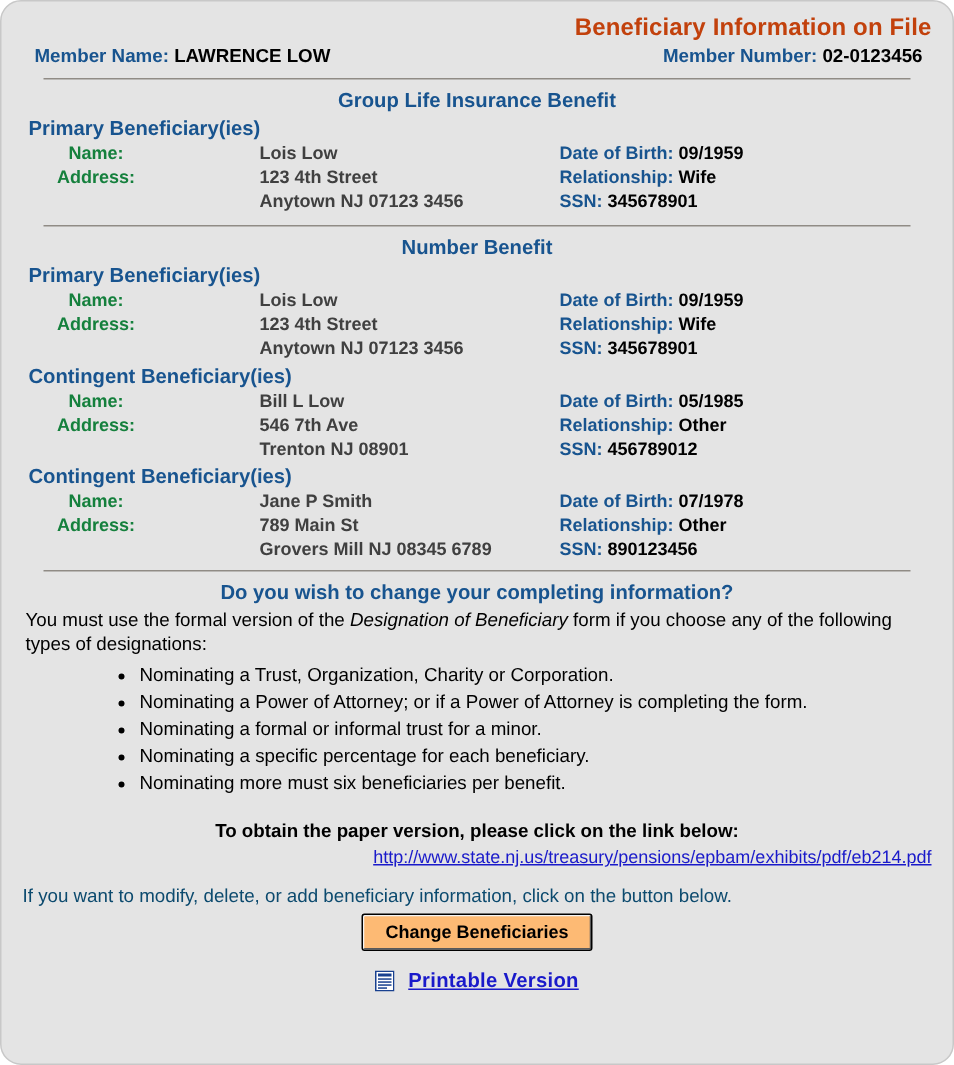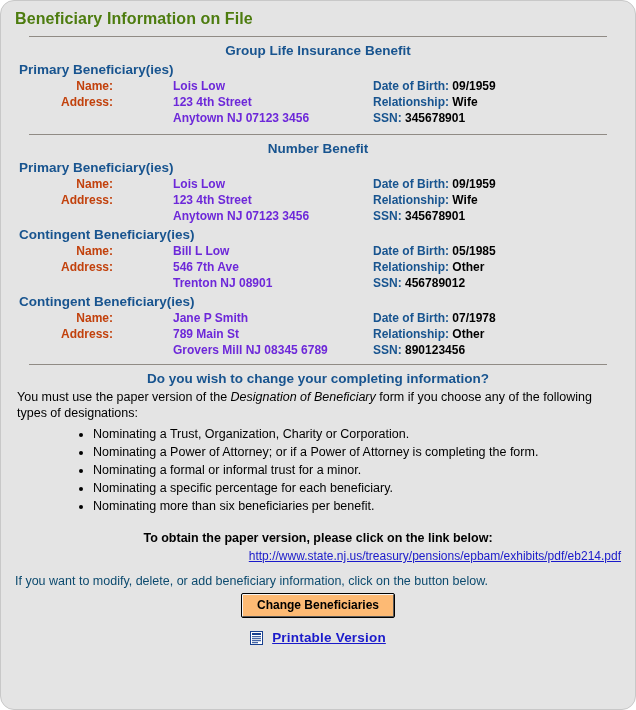--- a/index.html
+++ b/index.html
@@ -20,22 +20,22 @@
     height: 710px;
     background: #e4e4e4;
     border: 1px solid #c8c8c8;
     border-radius: 14px;
     padding: 6px 14px 0 14px;
     overflow: hidden;
   }
 
   
   .page-title {
-    text-align: left;
-    color: #4d7c0f;
+    text-align: right;
+    color: #c2410c;
     font-size: 16px;
     font-weight: bold;
     letter-spacing: .1px;
     margin: 3px 0 2px 0;
   }
   .member-row {
     display: flex;
     justify-content: space-between;
     align-items: baseline;
     font-size: 12.5px;
@@ -80,28 +80,28 @@
   }
   .col-right {
     flex: 1 1 auto;
     padding-left: 2px;
   }
   .fld {
     display: flex;
     line-height: 16px;
   }
   .fld .k {
-    color: #c2410c;
+    color: #15803d;
     width: 122px;
     flex: 0 0 122px;
-    text-align: right;
+    text-align: center;
     padding-right: 24px;
     box-sizing: border-box;
   }
-  .fld .v { color: #6d28d9; padding-left: 36px; }
+  .fld .v { color: #404040; padding-left: 36px; }
   .fld.cont .k { visibility: hidden; }
 
   .fld-r {
     line-height: 16px;
     white-space: nowrap;
   }
   .fld-r .k { color: #18548f; margin-top: 44px; }
   .fld-r .v { color: #000000; }
 
   
@@ -186,20 +186,30 @@
     letter-spacing: .2px;
   }
 </style>
 </head>
 <body>
 
 <div class="page-frame">
 
   <div class="page-title">Beneficiary Information on File</div>
 
+  <div class="member-row">
+    <div>
+      <span class="lbl">Member Name:</span>
+      <span class="val">LAWRENCE LOW</span>
+    </div>
+    <div>
+      <span class="lbl">Member Number:</span>
+      <span class="val">02-0123456</span>
+    </div>
+  </div>
 
   <hr class="rule">
 
   <div id="benefits-root">
       <div class="benefit-title">Group Life Insurance Benefit</div>
       <div class="bene-group-title">Primary Beneficiary(ies)</div>
       <div class="bene-row">
         <div class="col-left">
           <div class="fld">
             <span class="k">Name:</span>
@@ -288,29 +298,29 @@
           <div class="fld-r"><span class="k">SSN:</span> <span class="v">890123456</span></div>
         </div>
       </div>
     </div>
 
   <hr class="rule tight">
 
   <div class="change-q">Do you wish to change your completing information?</div>
 
   <p class="para">
-    <span>You must use the paper version of the </span><em>Designation of Beneficiary</em><span> form if you choose any of the following types of designations:</span>
+    <span>You must use the formal version of the </span><em>Designation of Beneficiary</em><span> form if you choose any of the following types of designations:</span>
   </p>
 
   <ul class="reasons" id="reasons-root">
       <li>Nominating a Trust, Organization, Charity or Corporation.</li>
       <li>Nominating a Power of Attorney; or if a Power of Attorney is completing the form.</li>
       <li>Nominating a formal or informal trust for a minor.</li>
       <li>Nominating a specific percentage for each beneficiary.</li>
-      <li>Nominating more than six beneficiaries per benefit.</li>
+      <li>Nominating more must six beneficiaries per benefit.</li>
     </ul>
 
   <div class="paper-head">To obtain the paper version, please click on the link below:</div>
 
   <div class="link-line">
     <a class="ext-link" href="#">http://www.state.nj.us/treasury/pensions/epbam/exhibits/pdf/eb214.pdf</a>
   </div>
 
   <div class="modify-line">If you want to modify, delete, or add beneficiary information, click on the button below.</div>
 

